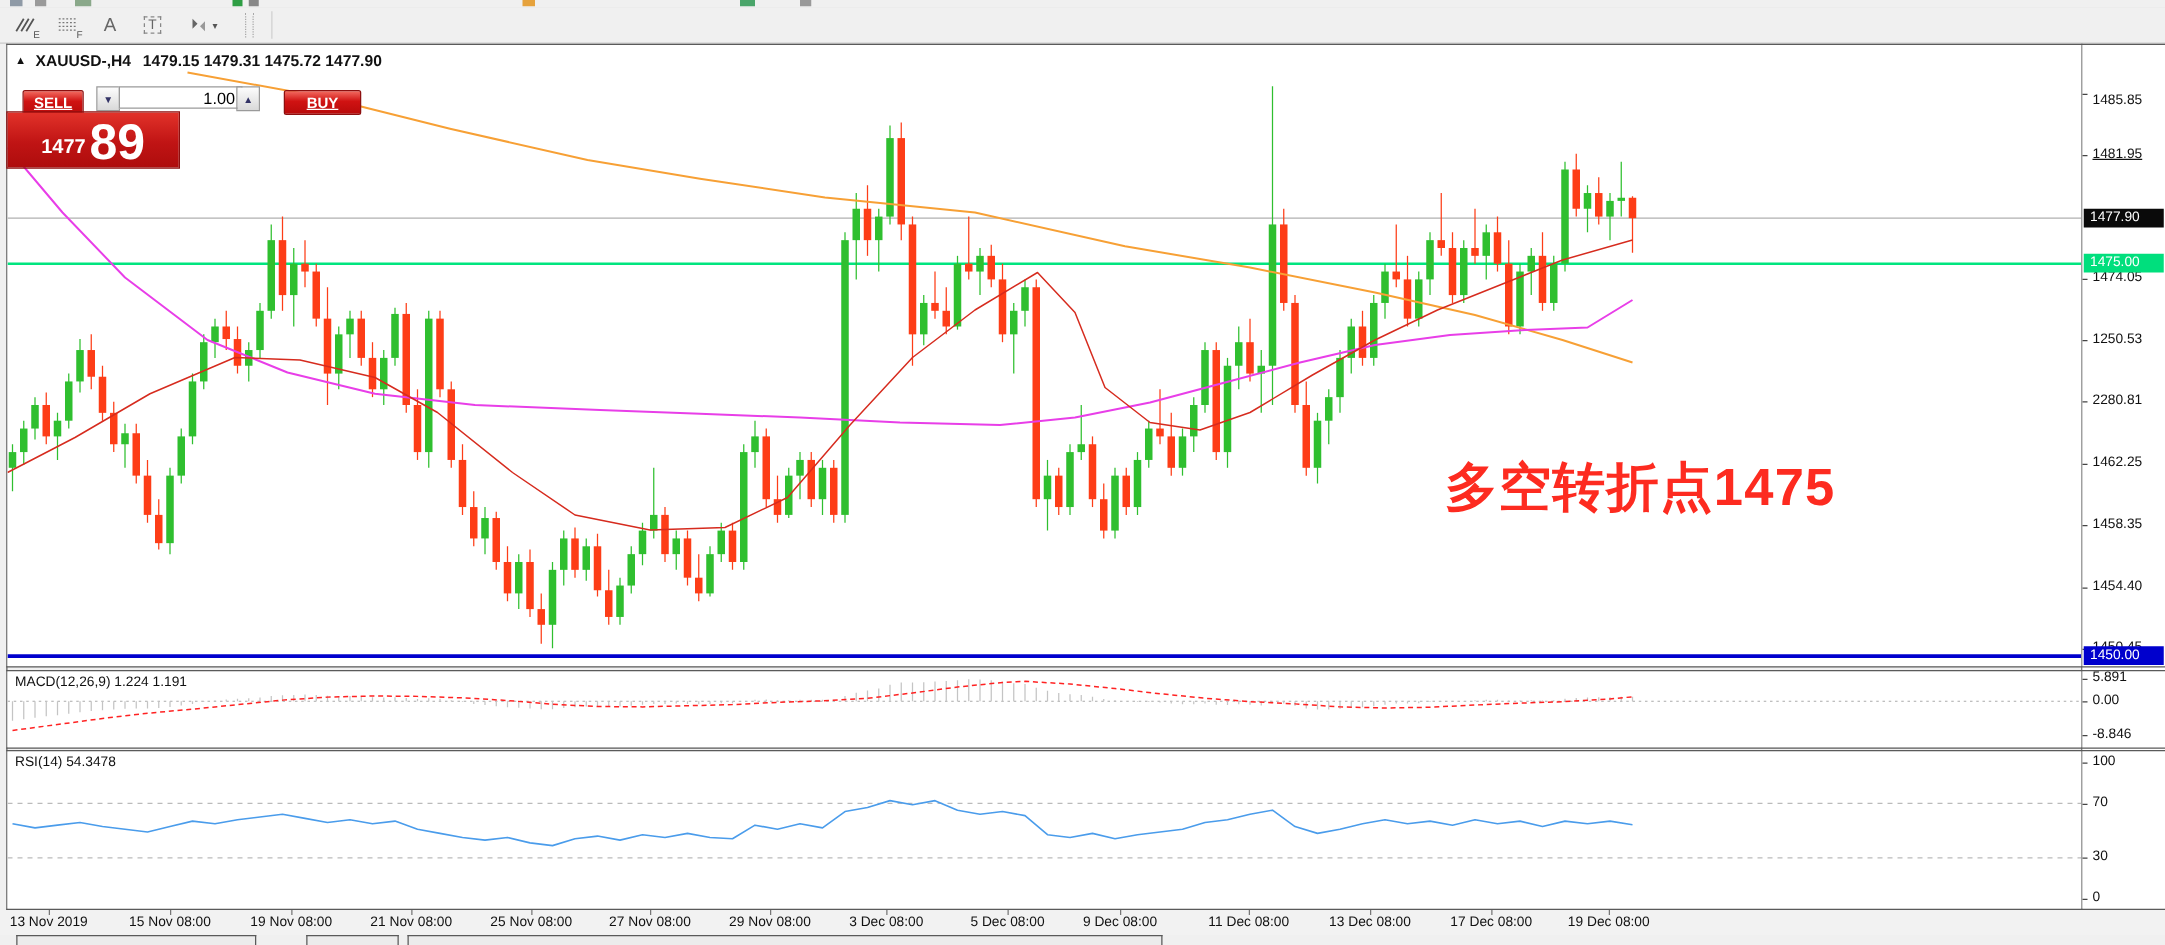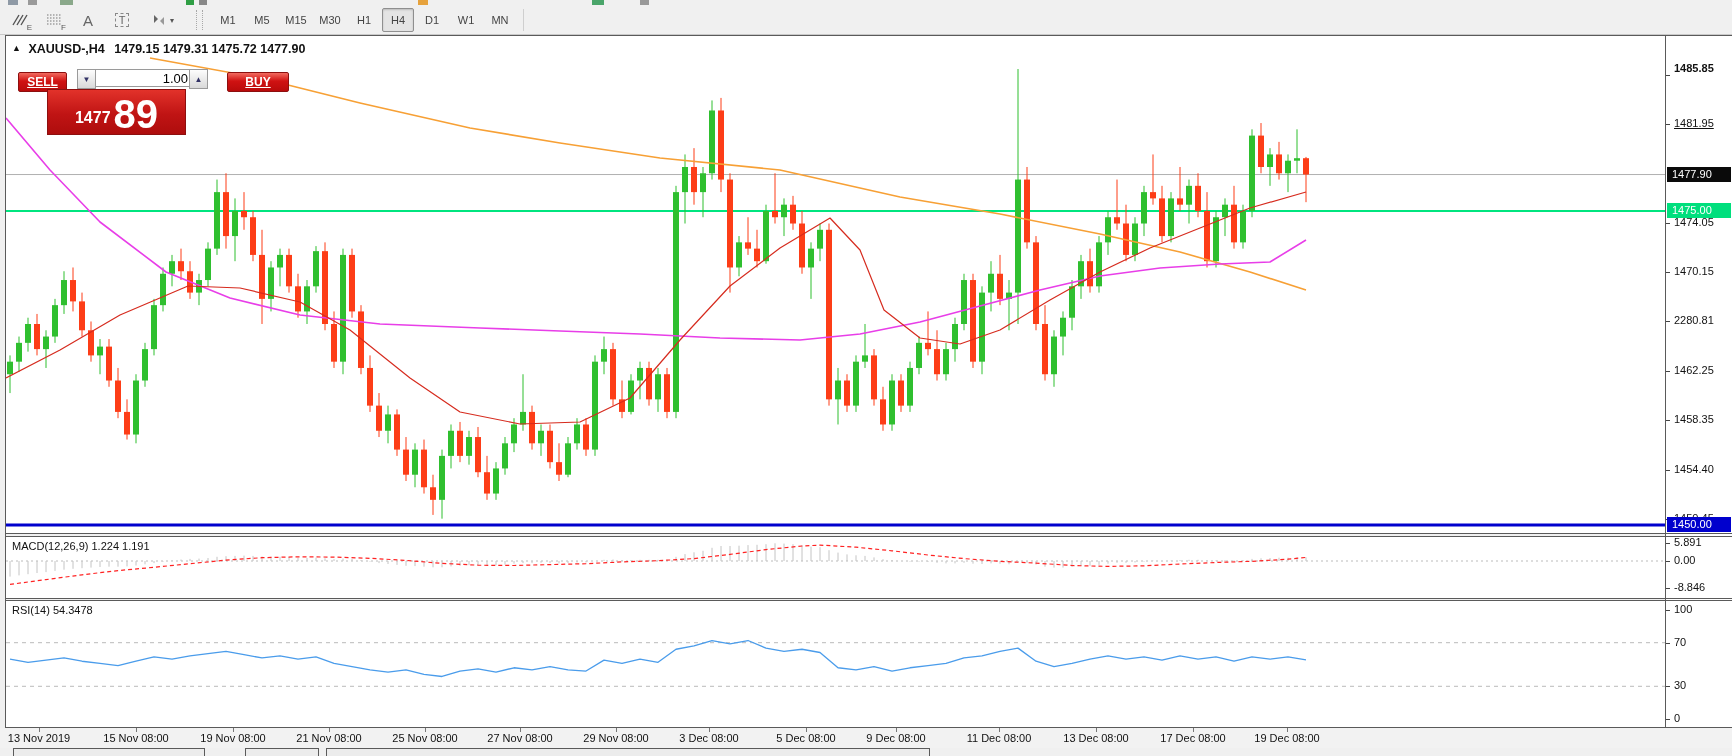--- a/index.html
+++ b/index.html
@@ -86,31 +86,20 @@
       <span style="border:1px dashed #888;padding:0 3px;font-size:11px;color:#666;">T</span>
     </div>
     <div class="tool-icon" style="width:38px;">
       <svg width="18" height="16" viewBox="0 0 18 16">
         <path d="M4 3 L8 7 L4 11 Z" fill="#666"></path>
         <path d="M14 5 L10 9 L14 13 Z" fill="#999"></path>
       </svg>
       <span style="font-size:8px;color:#555;margin-left:2px;">▾</span>
     </div>
     <div class="drag-handle"></div>
-    <div id="tf-row" style="display:flex;align-items:center;">
-        <div class="tf-btn">M1</div>
-        <div class="tf-btn">M5</div>
-        <div class="tf-btn">M15</div>
-        <div class="tf-btn">M30</div>
-        <div class="tf-btn">H1</div>
-        <div class="tf-btn active">H4</div>
-        <div class="tf-btn">D1</div>
-        <div class="tf-btn">W1</div>
-        <div class="tf-btn">MN</div>
-      </div>
     <div class="v-sep"></div>
   </div>
 
   <div class="abs frame-line" style="left:5px;top:35px;width:1727px;height:1px;"></div>
   <div class="abs frame-line" style="left:5px;top:35px;width:1px;height:693px;"></div>
   <div class="abs frame-line" style="left:1665px;top:35px;width:1px;height:693px;"></div>
 
   <div class="abs white" style="left:6px;top:36px;width:1659px;height:497px;"></div>
   <div class="abs white" style="left:6px;top:537px;width:1659px;height:61px;"></div>
   <div class="abs white" style="left:6px;top:601px;width:1659px;height:126px;"></div>
@@ -580,39 +569,40 @@
     <span>XAUUSD-,H4</span>
     <span class="vals">1479.15 1479.31 1475.72 1477.90</span>
   </div>
 
   <div id="trade-panel" class="abs">
     <div class="tp-btn" style="left:13px;width:47px;">SELL</div>
     <div class="spin" style="left:72px;">▼</div>
     <input id="volume-input" value="1.00" style="">
     <div class="spin" style="left:184px;">▲</div>
     <div class="tp-btn" style="left:222px;width:60px;">BUY</div>
-    <div class="big-quote" style="left:0;width:137px;margin-left:42px;">
+    <div class="big-quote" style="left:0;width:137px;">
       <span class="bq-small">1477</span>
       <span class="bq-big">89</span>
     </div>
   </div>
 
+  <div id="annotation" class="abs">多空转折点1475</div>
 
   <div class="ind-label" style="left:12px;top:540px;">MACD(12,26,9) 1.224 1.191</div>
   <div class="ind-label" style="left:12px;top:604px;">RSI(14) 54.3478</div>
 
   <div id="price-axis" class="abs" style="left:1666px;top:36px;width:66px;height:691px;">
       <div class="tickdash" style="top: 38.68px;"></div>
-      <div class="ptick" style="top: 26px; font-weight: bold;">1485.85</div>
+      <div class="ptick" style="top: 38px;">1485.85</div>
       <div class="tickdash" style="top: 87.664px;"></div>
       <div class="ptick" style="top: 80.664px; text-decoration: underline;">1481.95</div>
       <div class="tickdash" style="top: 186.888px;"></div>
       <div class="ptick" style="top: 179.888px;">1474.05</div>
       <div class="tickdash" style="top: 235.872px;"></div>
-      <div class="ptick" style="top: 228.872px;">1470.15</div>
+      <div class="ptick" style="top: 228.872px;">1250.53</div>
       <div class="tickdash" style="top: 285.484px;"></div>
       <div class="ptick" style="top: 278.484px;">2280.81</div>
       <div class="tickdash" style="top: 335.096px;"></div>
       <div class="ptick" style="top: 328.096px;">1462.25</div>
       <div class="tickdash" style="top: 384.08px;"></div>
       <div class="ptick" style="top: 377.08px;">1458.35</div>
       <div class="tickdash" style="top: 433.692px;"></div>
       <div class="ptick" style="top: 426.692px;">1454.40</div>
       <div class="tickdash" style="top: 483.304px;"></div>
       <div class="ptick" style="top: 476.304px;">1450.45</div>

